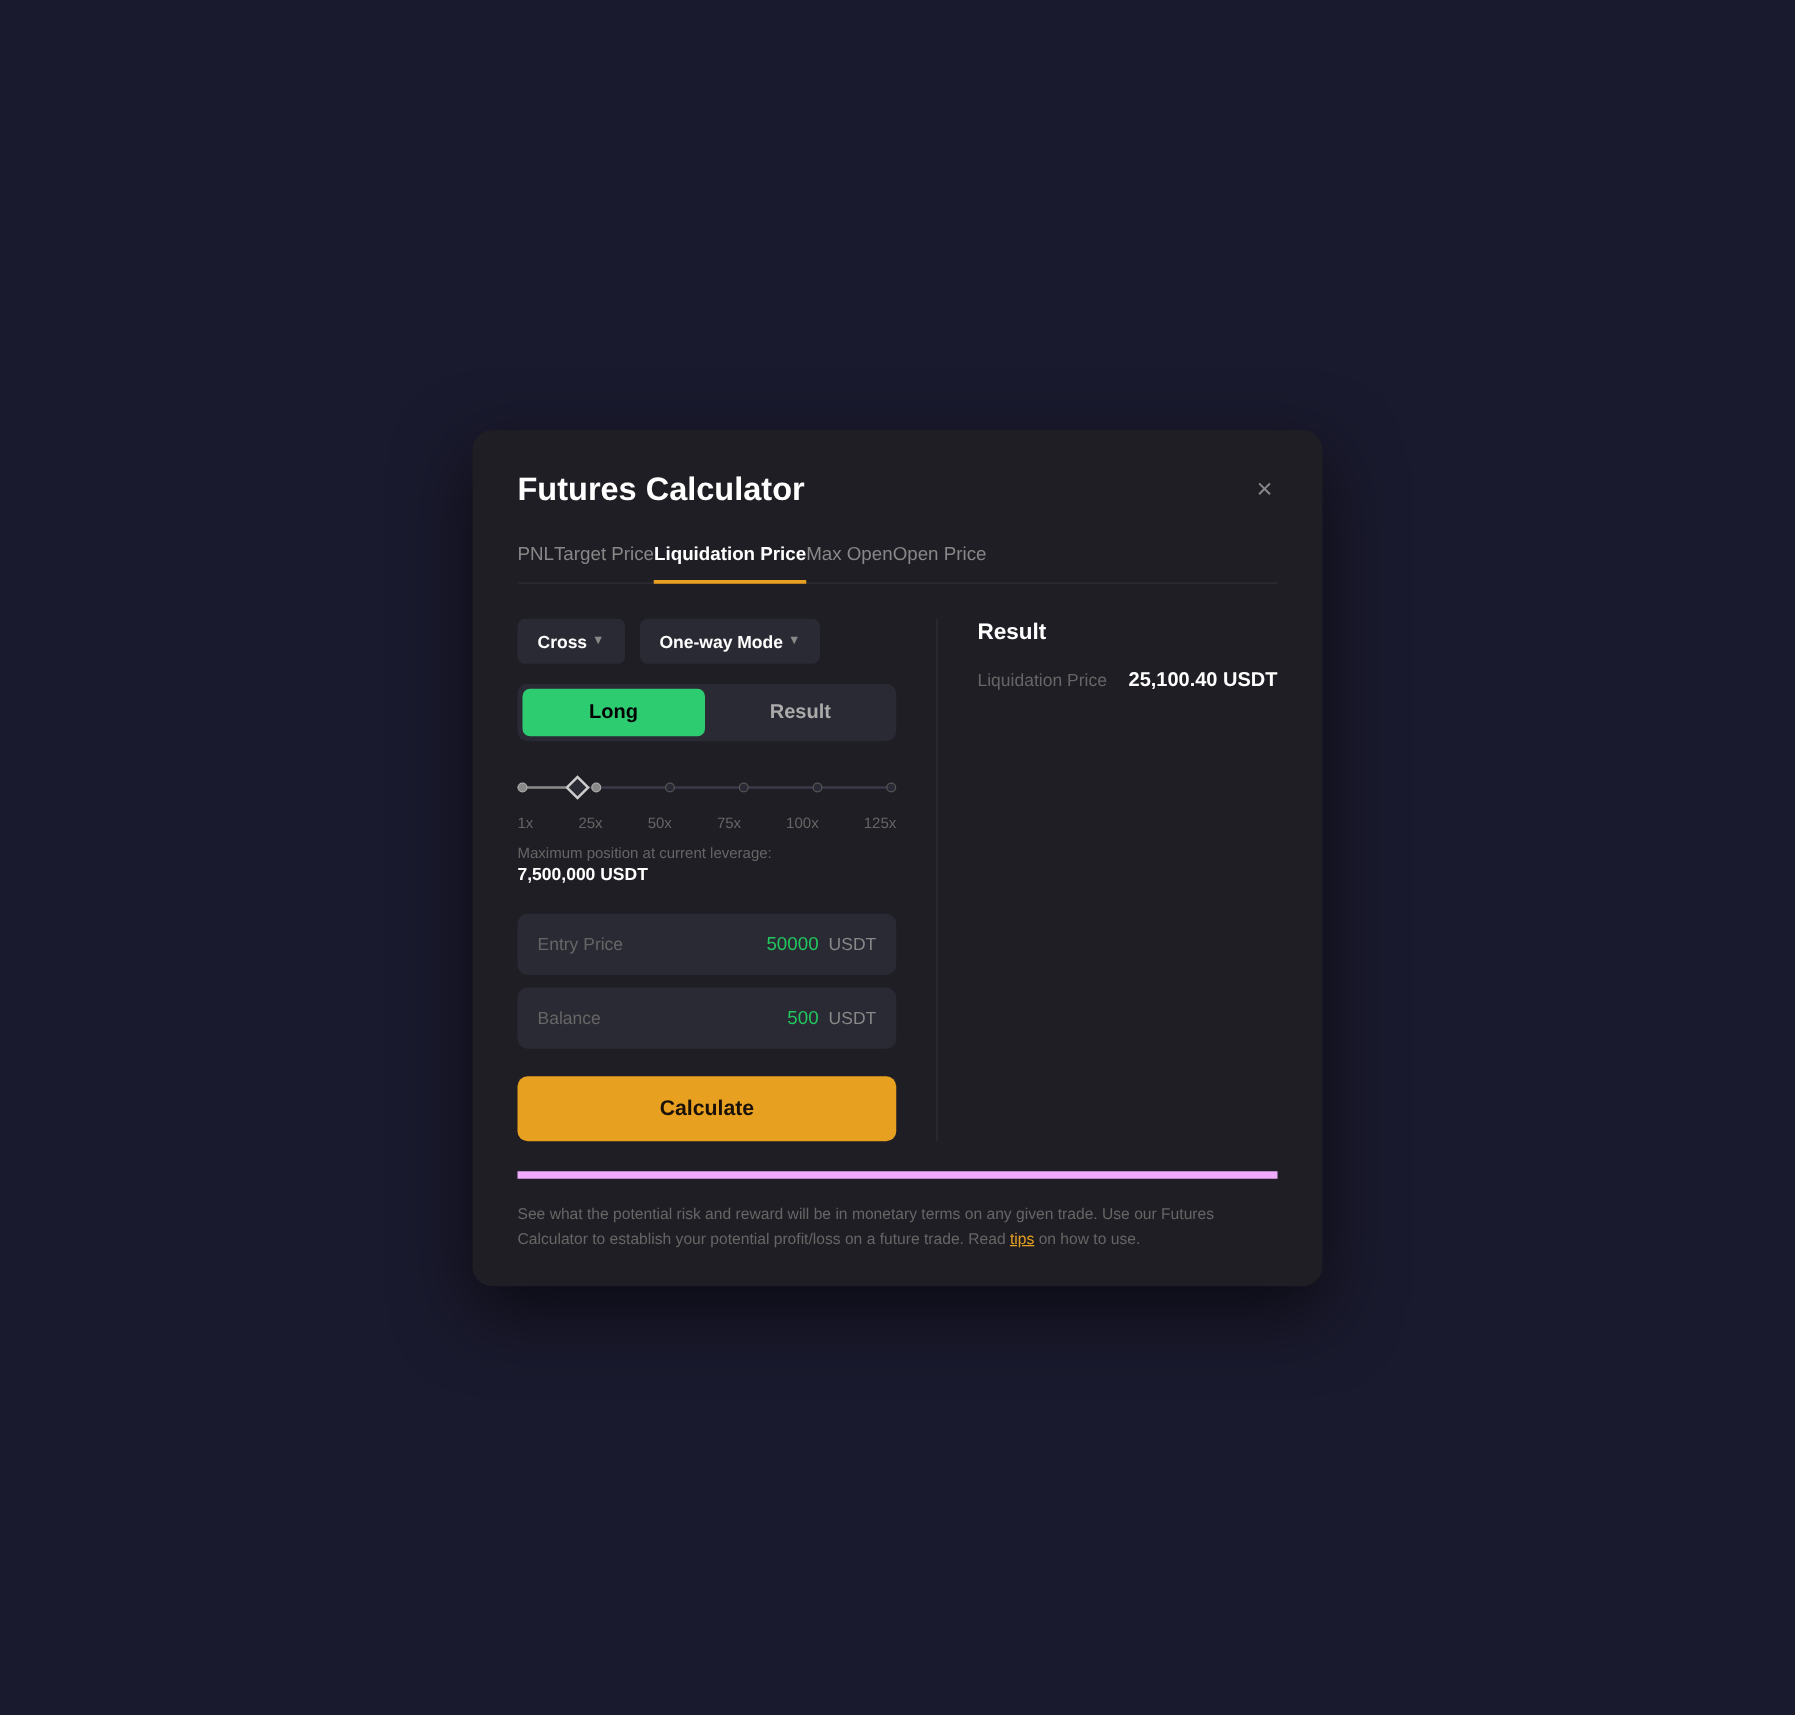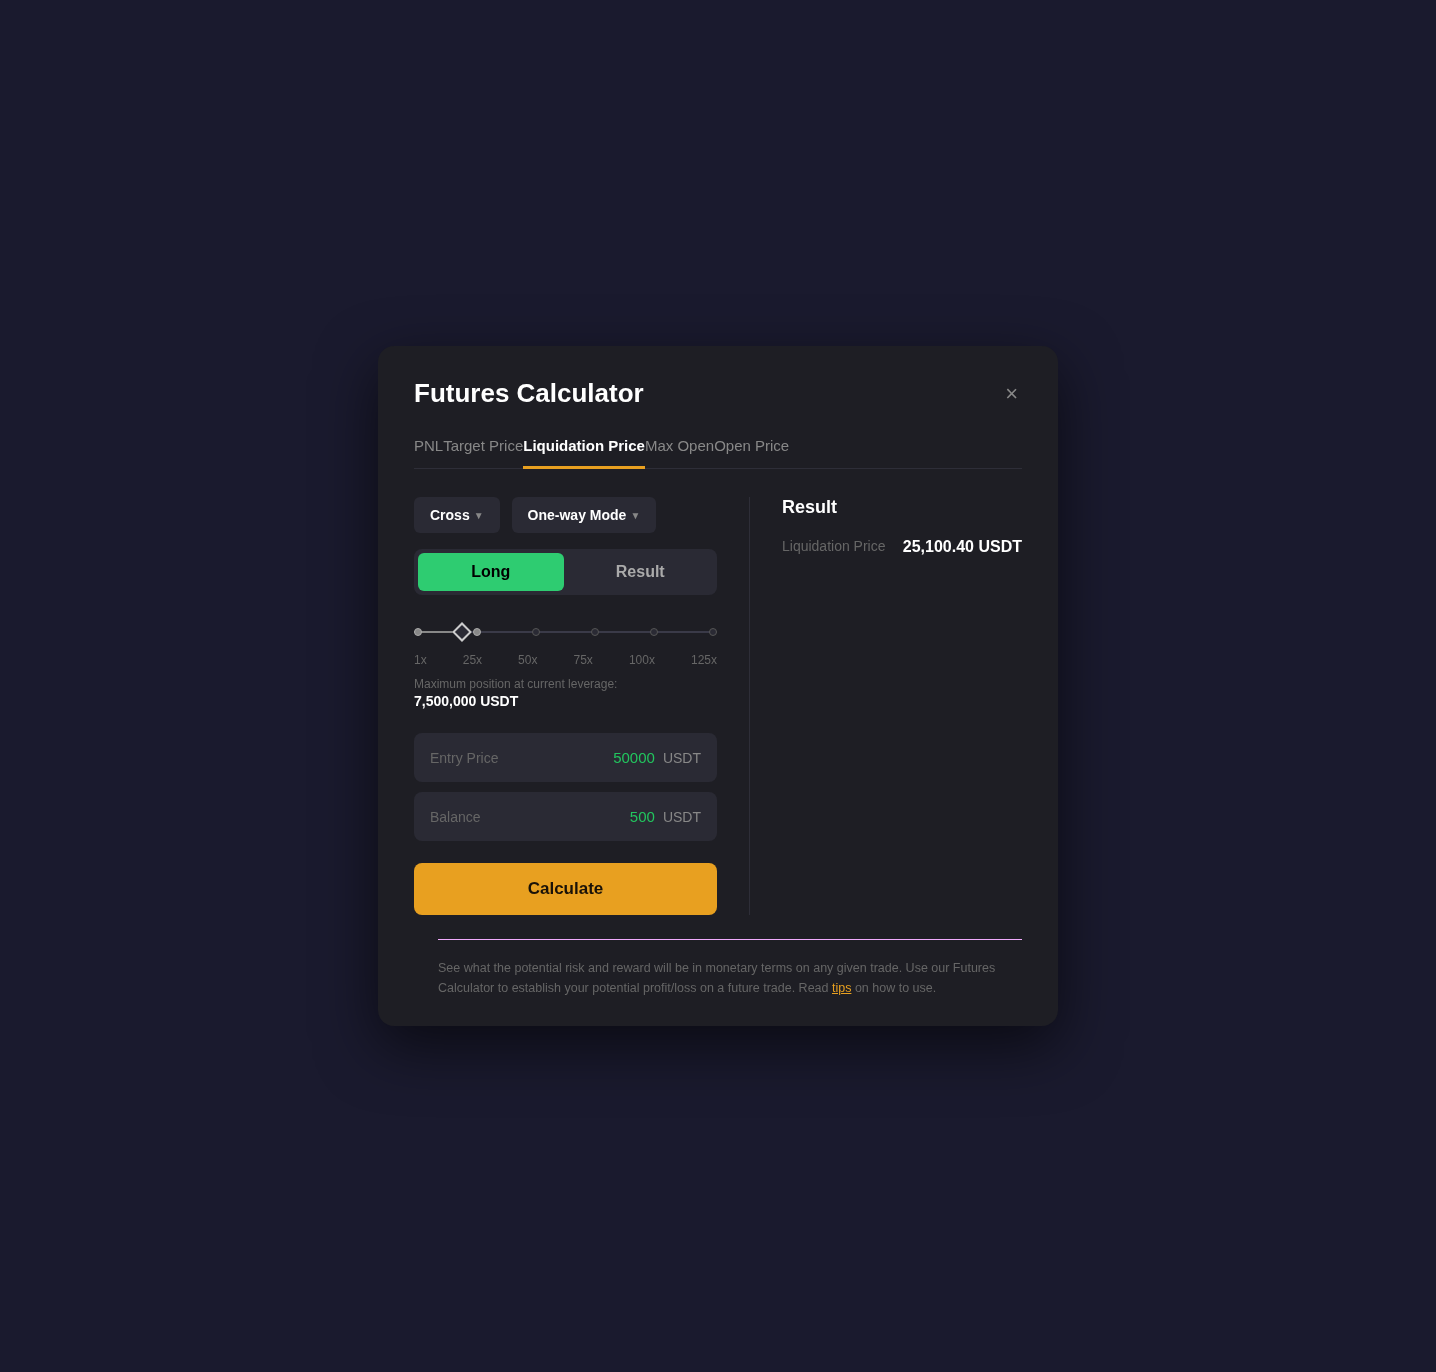--- a/index.html
+++ b/index.html
@@ -237,25 +237,24 @@
       font-size: 12.5px;
       color: #666;
       line-height: 1.6;
       margin-top: 24px;
     }
 
     
     .footer {
       margin-top: 24px;
       padding-top: 18px;
-      border-top: 1px solid #f0abfc;
+      border-top: 6px solid #f0abfc;
       font-size: 12.5px;
       color: #666;
       line-height: 1.6;
-      margin-left: 24px;
     }
     .footer a {
       color: #e8a020;
       text-decoration: underline;
     }
 
     .custom-slider-container {
       position: relative;
       padding: 8px 0 4px;
     }

